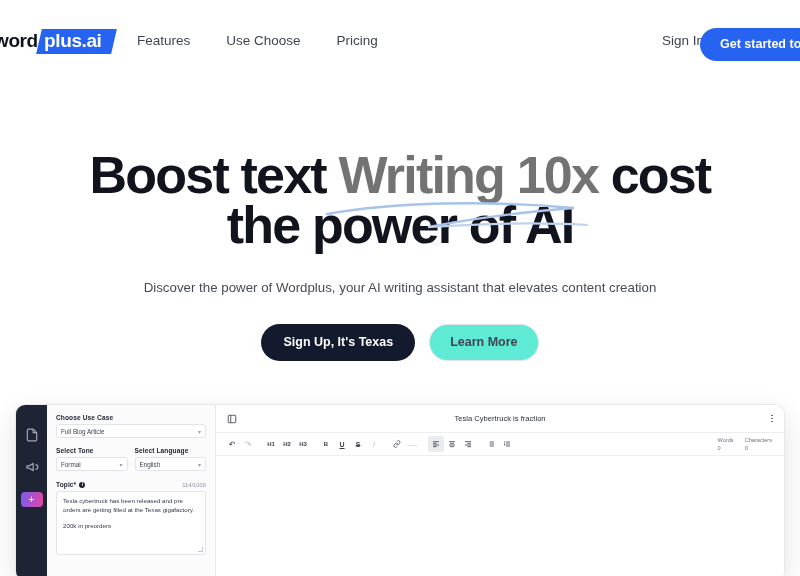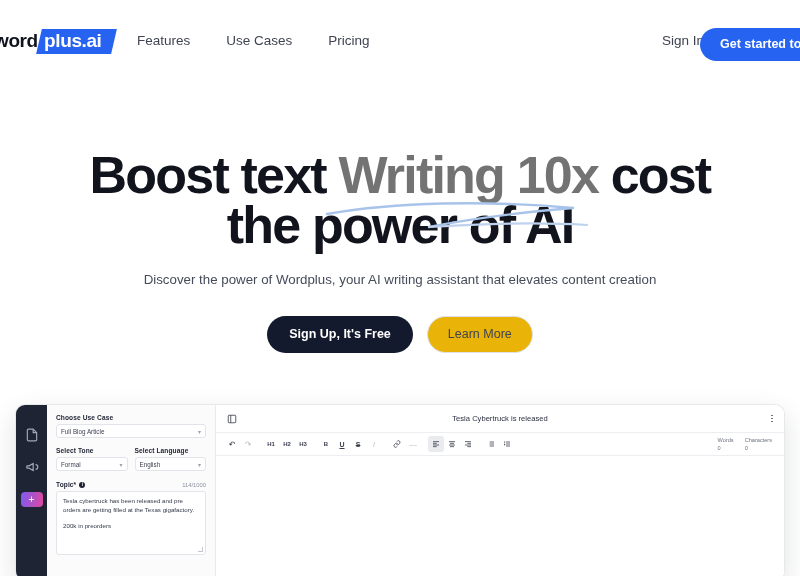--- a/index.html
+++ b/index.html
@@ -66,40 +66,40 @@
     font-weight: 700; color: #12141d;
     letter-spacing: -1.8px;
     padding: 0 40px;
   }
   .hl-blue { color: #737373; position: relative; }
   .swoosh {
     position: absolute; left: 325px; top: 198px;
     width: 270px; height: 34px; pointer-events: none;
   }
   .subtitle {
-    margin-top: 20px;
+    margin-top: 28px;
     font-size: 13.3px; line-height: 20px;
     color: #454b59;
   }
   .cta-row {
     margin-top: 26px;
     display: flex; justify-content: center; gap: 14px;
   }
   .btn-dark {
     background: #141a2e; color: #fff;
     border: none; border-radius: 20px;
     font-size: 12.5px; font-weight: 700;
     padding: 10px 22px 11px 22px;
     font-family: "Liberation Sans", sans-serif;
     cursor: pointer;
   }
   .btn-ghost {
-    background: #eab308; color: #3f4451;
+    background: #5eead4; color: #3f4451;
     border: 1px solid #dfe2e8; border-radius: 20px;
-    font-size: 12.5px; font-weight: 400;
+    font-size: 12.5px; font-weight: 700;
     padding: 10px 20px 11px 20px;
     font-family: "Liberation Sans", sans-serif;
     cursor: pointer;
   }
 
   
   .app {
     position: absolute; left: 16px; top: 405px;
     width: 768px; height: 175px;
     background: #fff;
@@ -210,40 +210,40 @@
 <div class="page">
 
   <div class="header">
     <div class="logo">
       <span class="logo-word">word</span>
       <span class="logo-badge"><span>plus.ai</span></span>
     </div>
 
     <nav class="nav">
       <a href="#">Features</a>
-      <a href="#">Use Cases</a>
+      <a href="#">Use Choose</a>
       <a href="#">Pricing</a>
     </nav>
 
     <a href="#" class="signin">Sign In</a>
     <button class="cta-top">Get started today</button>
   </div>
 
   <div class="hero">
     <h1 class="headline">
       <span>Boost text </span><span class="hl-blue">Writing 10x</span><span> cost</span><br>
       <span>the power of AI</span>
     </h1>
 
     <div class="subtitle">
       <span>Discover the power of Wordplus, your AI writing assistant that elevates content creation</span><br>
     </div>
 
     <div class="cta-row">
-      <button class="btn-dark">Sign Up, It's Free</button>
+      <button class="btn-dark">Sign Up, It's Texas</button>
       <button class="btn-ghost">Learn More</button>
     </div>
   </div>
 
   <svg class="swoosh" viewBox="0 0 270 34">
     <path d="M2 16 C70 4, 160 2, 248 10" fill="none" stroke="#a8c3ea" stroke-width="2.4" stroke-linecap="round"></path>
     <path d="M248 10 C200 14, 150 20, 104 29" fill="none" stroke="#a8c3ea" stroke-width="2.4" stroke-linecap="round"></path>
     <path d="M104 29 C150 26, 210 24, 262 27" fill="none" stroke="#bed2ee" stroke-width="2.2" stroke-linecap="round"></path>
   </svg>
 
@@ -299,21 +299,21 @@
         <span class="resize"></span>
       </div>
     </div>
 
     <div class="editor">
       <div class="ed-head">
         <svg width="10" height="10" viewBox="0 0 24 24" fill="none" stroke="#3a3f4e" stroke-width="2">
           <rect x="3" y="3" width="18" height="18" rx="2"></rect>
             <path d="M9 3v18"></path>
         </svg>
-        <div class="ed-title">Tesla Cybertruck is released</div>
+        <div class="ed-title">Tesla Cybertruck is fraction</div>
         <div class="kebab">
             <i></i>
             <i></i>
             <i></i>
           </div>
       </div>
 
       <div class="toolbar">
         <div class="tb">↶</div>
         <div class="tb muted">↷</div>

